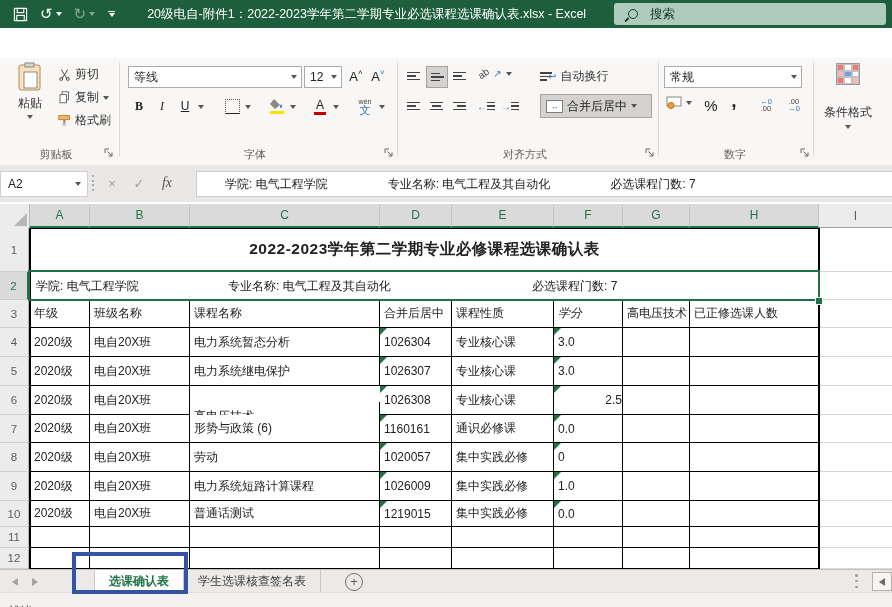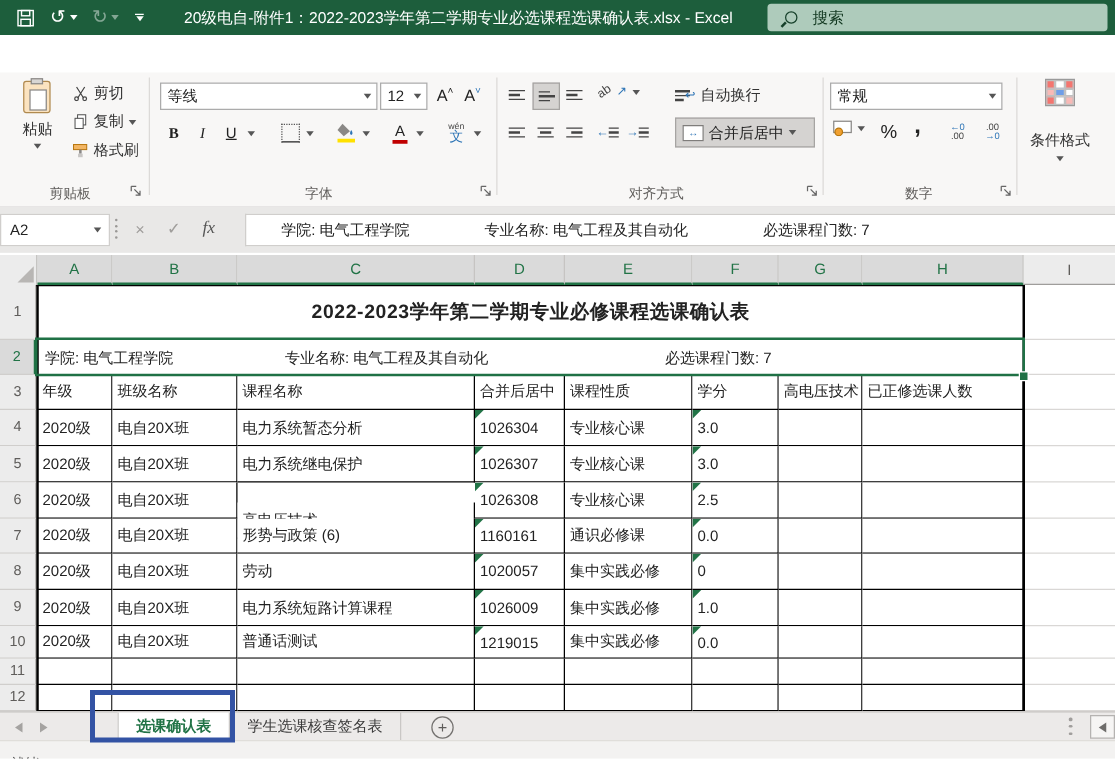--- a/index.html
+++ b/index.html
@@ -446,21 +446,21 @@
         <div class="iline" style="left:819px;top:269px;width:73px;height:1px;"></div>
         <div class="iline" style="left:819px;top:298px;width:73px;height:1px;"></div>
         <div class="iline" style="left:819px;top:324px;width:73px;height:1px;"></div>
         <div class="iline" style="left:819px;top:345px;width:73px;height:1px;"></div>
         <div class="iline" style="left:819px;top:366px;width:73px;height:1px;"></div>
         <div class="gcell" style="left:30px;top:98px;width:60px;height:28px;">年级</div>
         <div class="gcell" style="left:90px;top:98px;width:100px;height:28px;">班级名称</div>
         <div class="gcell" style="left:190px;top:98px;width:190px;height:28px;">课程名称</div>
         <div class="gcell" style="left:380px;top:98px;width:72px;height:28px;">合并后居中</div>
         <div class="gcell" style="left:452px;top:98px;width:102px;height:28px;">课程性质</div>
-        <div class="gcell" style="left:554px;top:98px;width:69px;height:28px;">学分</div>
+        <div class="gcell" style="left:554px;top:98px;width:69px;height:28px;font-style:italic;">学分</div>
         <div class="gcell" style="left:623px;top:98px;width:67px;height:28px;">高电压技术</div>
         <div class="gcell" style="left:690px;top:98px;width:129px;height:28px;">已正修选课人数</div>
         <div class="gcell" style="left:30px;top:126px;width:60px;height:29px;">
           <span>2020级</span>
         </div>
         <div class="gcell" style="left:90px;top:126px;width:100px;height:29px;">
           <span>电自20X班</span>
         </div>
         <div class="gcell" style="left:190px;top:126px;width:190px;height:29px;">
           <span>电力系统暂态分析</span>
@@ -517,21 +517,21 @@
         <div class="gcell" style="left:190px;top:184px;width:190px;height:29px;margin-top:16px;">
           <span>高电压技术</span>
         </div>
         <div class="gcell" style="left:380px;top:184px;width:72px;height:29px;">
           <span class="tri"></span>
           <span>1026308</span>
         </div>
         <div class="gcell" style="left:452px;top:184px;width:102px;height:29px;">
           <span>专业核心课</span>
         </div>
-        <div class="gcell" style="left:554px;top:184px;width:69px;height:29px;">
+        <div class="gcell" style="left:554px;top:184px;width:69px;height:29px;justify-content:flex-end;">
           <span class="tri"></span>
           <span>2.5</span>
         </div>
         <div class="gcell" style="left:623px;top:184px;width:67px;height:29px;">
           <span></span>
         </div>
         <div class="gcell" style="left:690px;top:184px;width:129px;height:29px;">
           <span></span>
         </div>
         <div class="gcell" style="left:30px;top:213px;width:60px;height:28px;">

